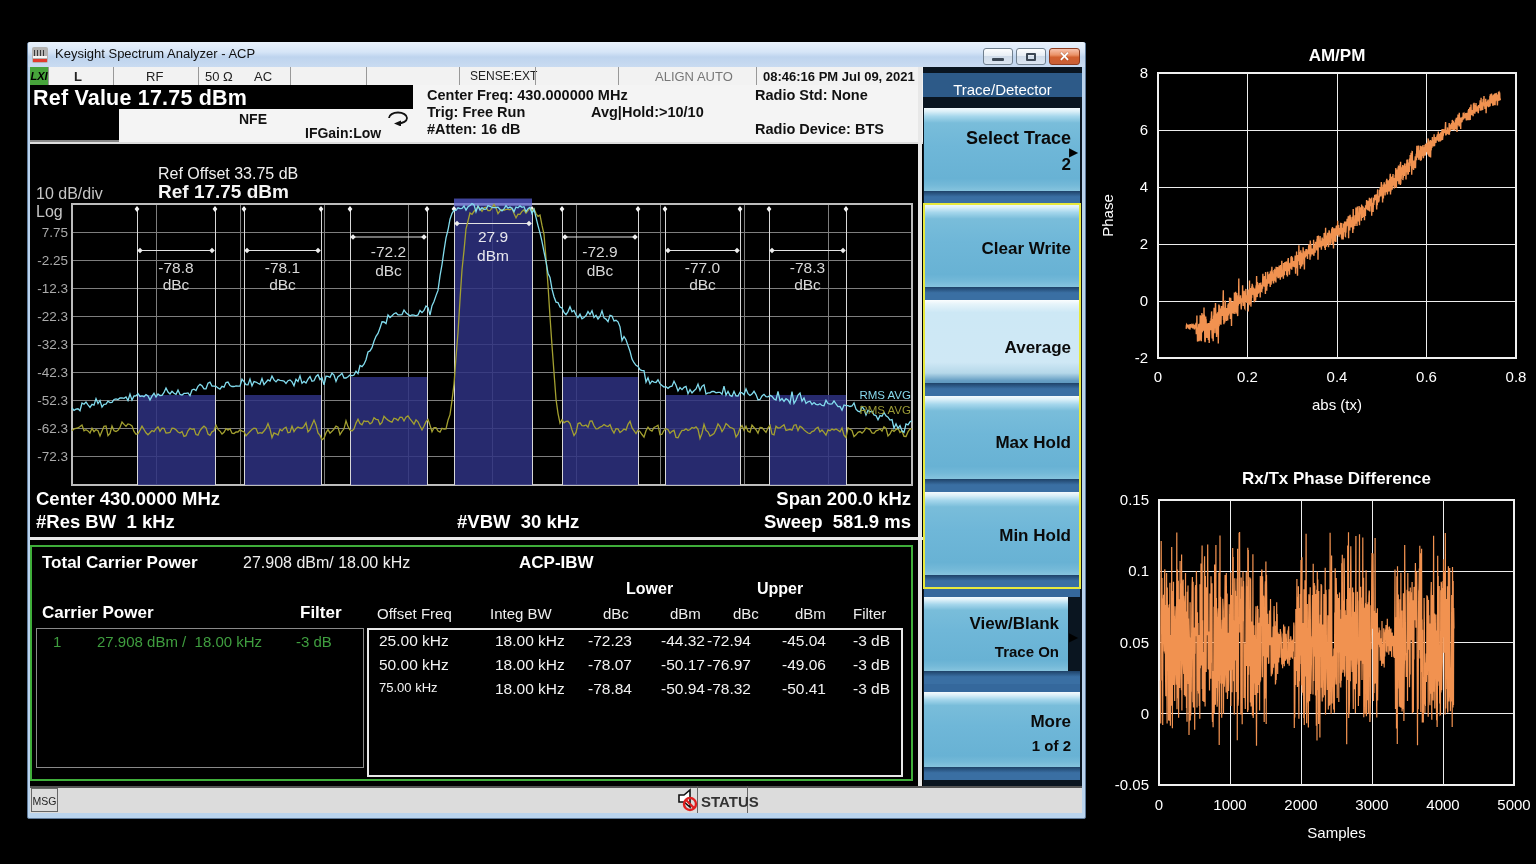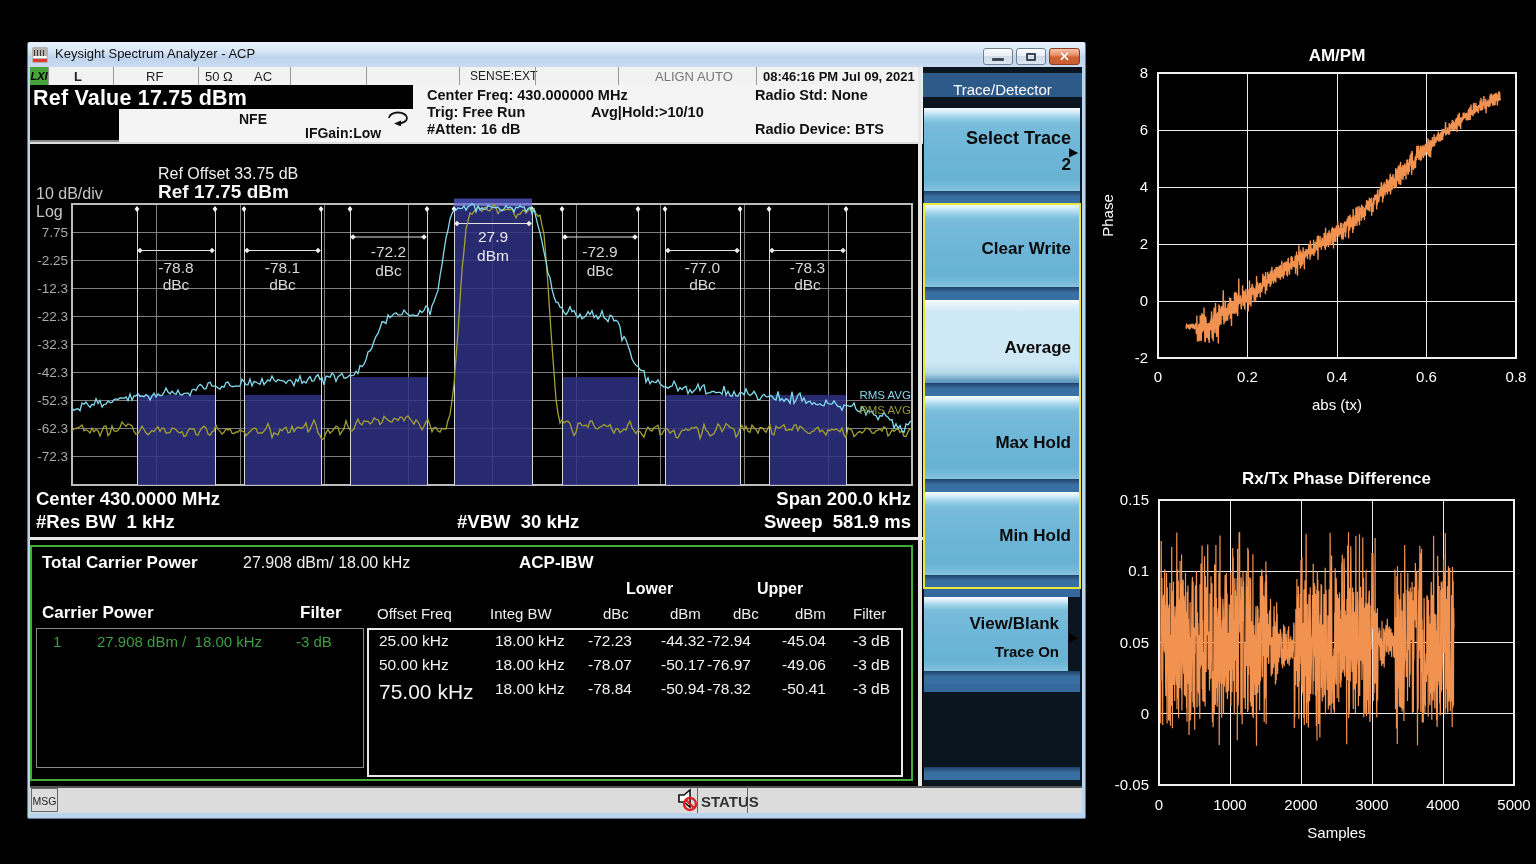--- a/index.html
+++ b/index.html
@@ -229,21 +229,21 @@
 <div class="abs" style="left:707px;top:632px;font-size:15.5px;color:#f2f2f2;">-72.94</div>
 <div class="abs" style="left:782px;top:632px;font-size:15.5px;color:#f2f2f2;">-45.04</div>
 <div class="abs" style="left:853px;top:632px;font-size:15.5px;color:#f2f2f2;">-3 dB</div>
 <div class="abs" style="left:379px;top:656px;font-size:15.5px;color:#f2f2f2;">50.00 kHz</div>
 <div class="abs" style="left:495px;top:656px;font-size:15.5px;color:#f2f2f2;">18.00 kHz</div>
 <div class="abs" style="left:588px;top:656px;font-size:15.5px;color:#f2f2f2;">-78.07</div>
 <div class="abs" style="left:661px;top:656px;font-size:15.5px;color:#f2f2f2;">-50.17</div>
 <div class="abs" style="left:707px;top:656px;font-size:15.5px;color:#f2f2f2;">-76.97</div>
 <div class="abs" style="left:782px;top:656px;font-size:15.5px;color:#f2f2f2;">-49.06</div>
 <div class="abs" style="left:853px;top:656px;font-size:15.5px;color:#f2f2f2;">-3 dB</div>
-<div class="abs" style="left:379px;top:680px;font-size:21px;color:#f2f2f2;">75.00 kHz</div>
+<div class="abs" style="left:379px;top:680px;font-size:13px;color:#f2f2f2;">75.00 kHz</div>
 <div class="abs" style="left:495px;top:680px;font-size:15.5px;color:#f2f2f2;">18.00 kHz</div>
 <div class="abs" style="left:588px;top:680px;font-size:15.5px;color:#f2f2f2;">-78.84</div>
 <div class="abs" style="left:661px;top:680px;font-size:15.5px;color:#f2f2f2;">-50.94</div>
 <div class="abs" style="left:707px;top:680px;font-size:15.5px;color:#f2f2f2;">-78.32</div>
 <div class="abs" style="left:782px;top:680px;font-size:15.5px;color:#f2f2f2;">-50.41</div>
 <div class="abs" style="left:853px;top:680px;font-size:15.5px;color:#f2f2f2;">-3 dB</div>
 <div class="abs" style="left:30px;top:537px;width:893px;height:3px;background:#e8e8e8;"></div>
 <div class="abs" style="left:918px;top:67px;width:4px;height:719px;background:#e8e8e8;"></div>
 <div class="abs" style="left:30px;top:786px;width:1052px;height:27px;background:#dcdcdc;border-top:2px solid #555;"></div>
 <div class="abs" style="left:31px;top:788px;width:27px;height:24px;border:1px solid #666;font-size:10.5px;color:#222;line-height:24px;text-align:center;">MSG</div>
@@ -280,20 +280,24 @@
     </div>
 <div class="abs" style="left:924px;top:575px;width:156px;height:13px;background:linear-gradient(180deg,#1e4268 0%,#3a6fa3 45%,#3a6fa3 100%);"></div>
 <div class="abs" style="left:924px;top:588px;width:156px;height:9px;background:#35689c;"></div>
 <div class="abs" style="left:924px;top:597px;width:144px;height:74px;background:linear-gradient(180deg,#f4fafd 0%,#dcf0f8 4%,#a6d7ec 10%,#79bdda 18%,#6fb7d8 45%,#68b2d4 85%,#74b9d8 93%,#86c4de 100%);">
       <div style="position:absolute;right:9px;top:17px;font-size:17px;font-weight:bold;color:#0a0a0a;white-space:nowrap;">View/Blank</div>
       <div style="position:absolute;right:9px;top:46px;font-size:15px;font-weight:bold;color:#0a0a0a;white-space:nowrap;">Trace On</div>
     </div>
 <div class="abs" style="left:924px;top:671px;width:156px;height:13px;background:linear-gradient(180deg,#1e4268 0%,#3a6fa3 45%,#3a6fa3 100%);"></div>
 <div class="abs" style="left:1069px;top:630px;font-size:12px;color:#000;">▶</div>
 <div class="abs" style="left:924px;top:684px;width:156px;height:8px;background:#35689c;"></div>
+<div class="abs" style="left:924px;top:692px;width:156px;height:75px;background:linear-gradient(180deg,#f4fafd 0%,#dcf0f8 4%,#a6d7ec 10%,#79bdda 18%,#6fb7d8 45%,#68b2d4 85%,#74b9d8 93%,#86c4de 100%);">
+      <div style="position:absolute;right:9px;top:20px;font-size:17px;font-weight:bold;color:#0a0a0a;white-space:nowrap;">More</div>
+      <div style="position:absolute;right:9px;top:45px;font-size:15px;font-weight:bold;color:#0a0a0a;white-space:nowrap;">1 of 2</div>
+    </div>
 <div class="abs" style="left:924px;top:767px;width:156px;height:13px;background:linear-gradient(180deg,#1e4268 0%,#3a6fa3 45%,#3a6fa3 100%);"></div>
 <div class="abs" style="left:923px;top:203px;width:158px;height:386px;border:2px solid #e8e93c;"></div>
 <svg class="abs" style="left:1086px;top:30px;" width="450" height="400" viewBox="0 0 450 400">
       <rect x="72" y="43" width="358" height="285" fill="#000" stroke="#f0f0f0" stroke-width="1.6" shape-rendering="crispEdges"></rect>
       <g stroke="#ededed" stroke-width="1" shape-rendering="crispEdges">
         <line x1="161.5" y1="43" x2="161.5" y2="328"></line>
         <line x1="251.0" y1="43" x2="251.0" y2="328"></line>
         <line x1="340.5" y1="43" x2="340.5" y2="328"></line>
         <line x1="72" y1="100.0" x2="430" y2="100.0"></line>
         <line x1="72" y1="157.0" x2="430" y2="157.0"></line>

